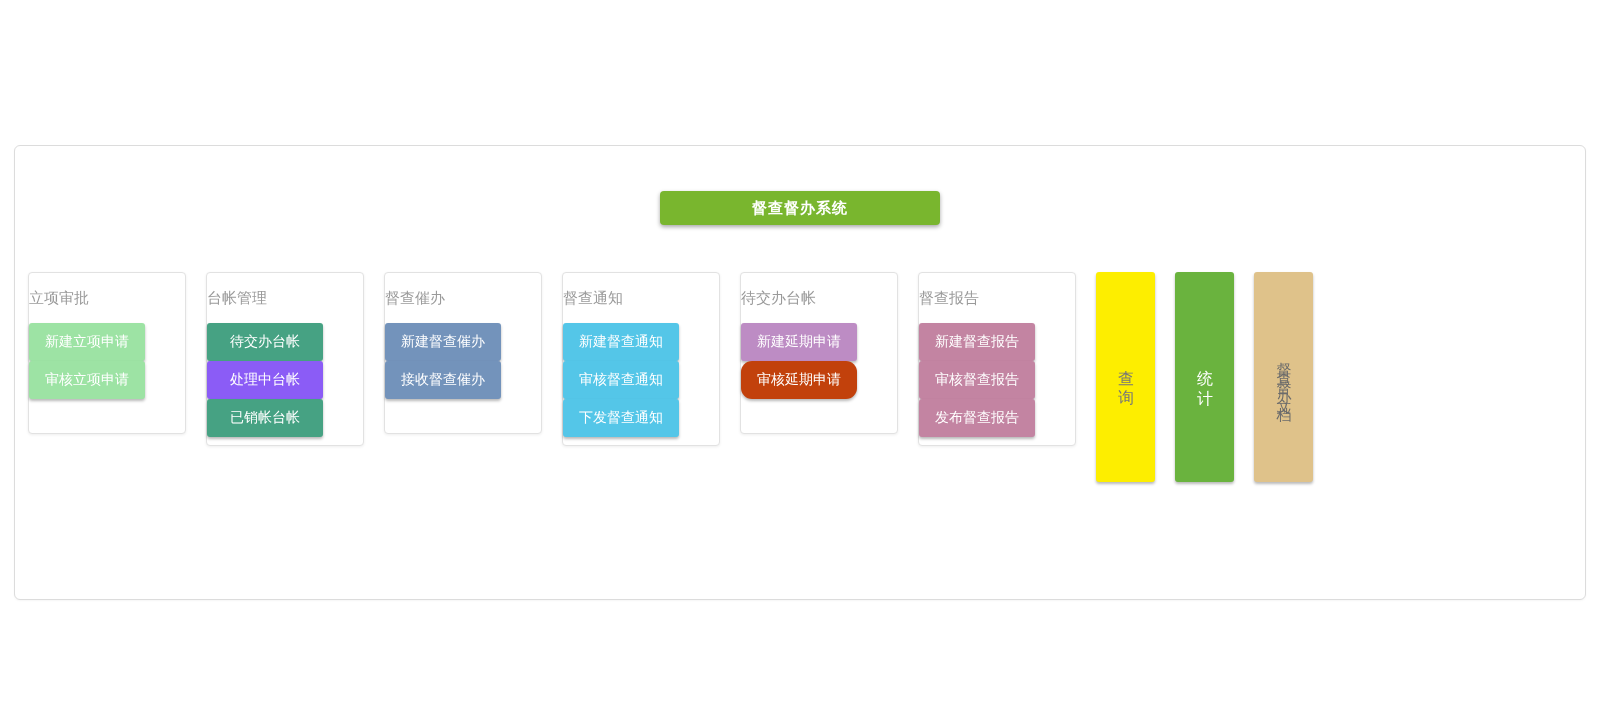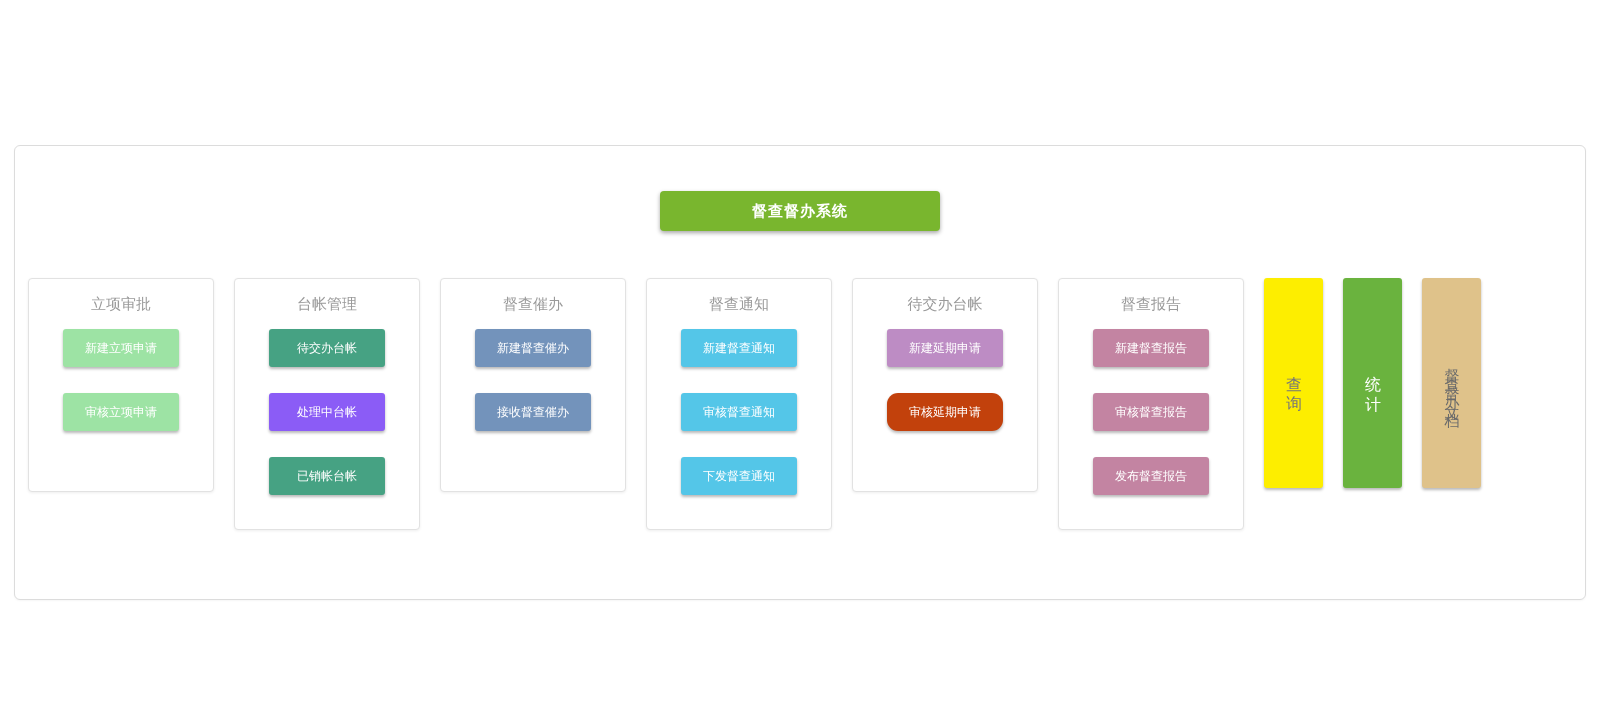--- a/index.html
+++ b/index.html
@@ -17,67 +17,66 @@
     border: 1px solid #dcdcdc;
     border-radius: 6px;
     box-shadow: 0 1px 2px rgba(0,0,0,0.04);
   }
   .banner-row {
     display: flex;
     justify-content: center;
     padding-top: 45px;
   }
   .system-banner {
-    width: 280px; height: 40px;
+    width: 280px; height: 34px;
     border: none;
     border-radius: 4px;
     color: #ffffff;
     font-size: 15px;
     font-weight: bold;
     letter-spacing: 1px;
     display: flex;
     align-items: center;
     justify-content: center;
     box-shadow: 0 2px 4px rgba(0,0,0,0.35);
     cursor: pointer;
     font-family: inherit;
   }
   .columns-row {
     display: flex;
     align-items: flex-start;
     gap: 20px;
     padding: 47px 13px 0 13px;
   }
   .col-card {
-    width: 186px;
+    width: 158px;
     background: #ffffff;
     border: 1px solid #e2e2e2;
     border-radius: 4px;
     box-shadow: 0 1px 3px rgba(0,0,0,0.07);
     display: flex;
     flex-direction: column;
-    align-items: center;
+    align-items: flex-start;
     padding-top: 14px;
   }
   .col-card.short { padding-bottom: 34px; }
   .col-card.tall  { padding-bottom: 8px; }
   .col-title {
     font-size: 15px;
     font-weight: normal;
     color: #9a9a9a;
     line-height: 22px;
     margin-bottom: 14px;
   }
   .col-btn {
     width: 116px; height: 38px;
-    margin-bottom: 26px;
     border: none;
     border-radius: 3px;
     color: #ffffff;
-    font-size: 12px;
+    font-size: 14px;
     display: flex;
     align-items: center;
     justify-content: center;
     box-shadow: 0 2px 3px rgba(0,0,0,0.28);
     cursor: pointer;
     white-space: nowrap;
     font-family: inherit;
   }
   .v-bar {
     width: 59px; height: 210px;

